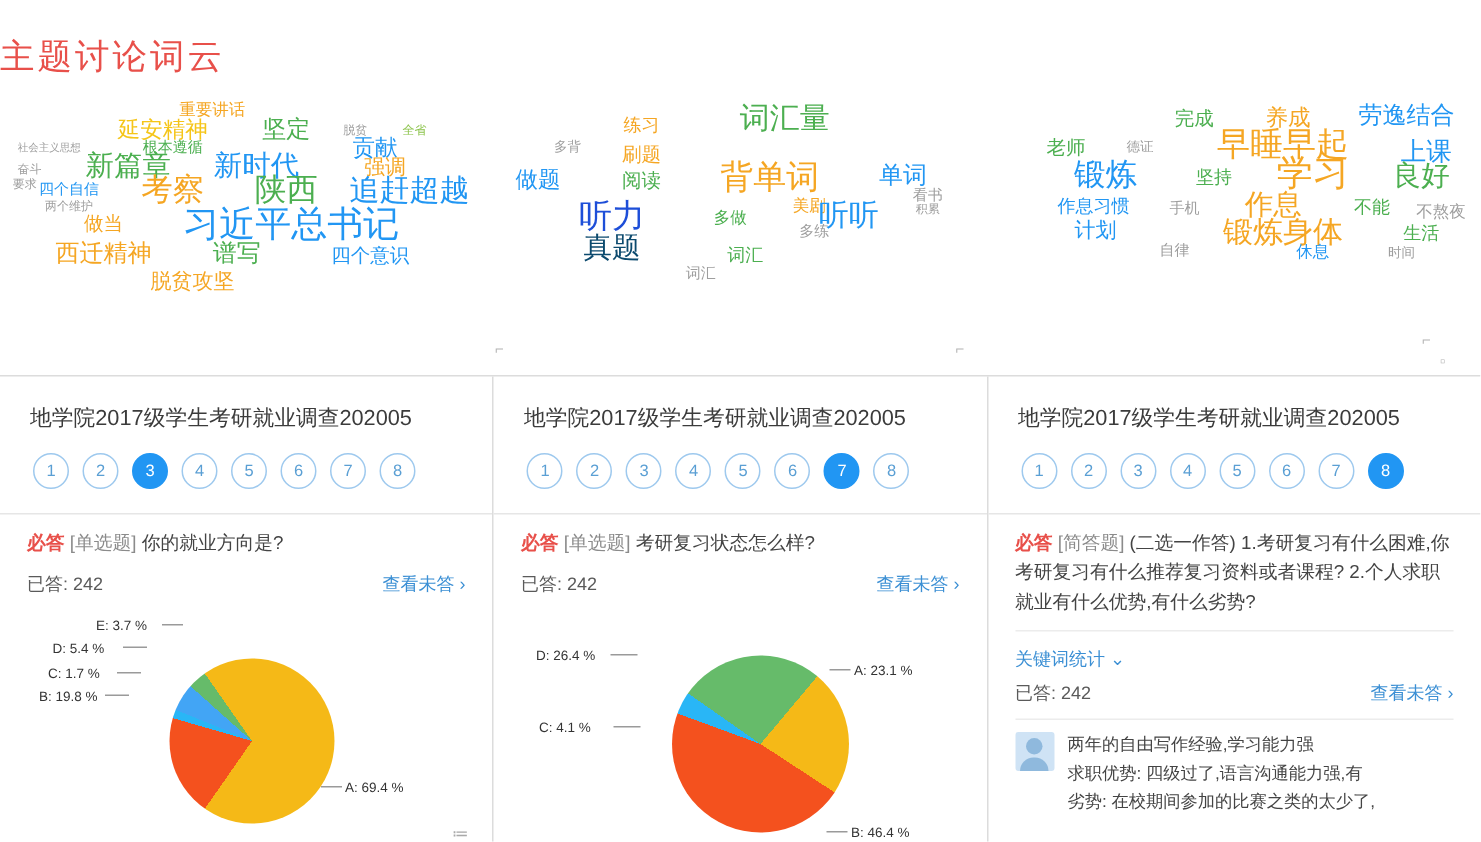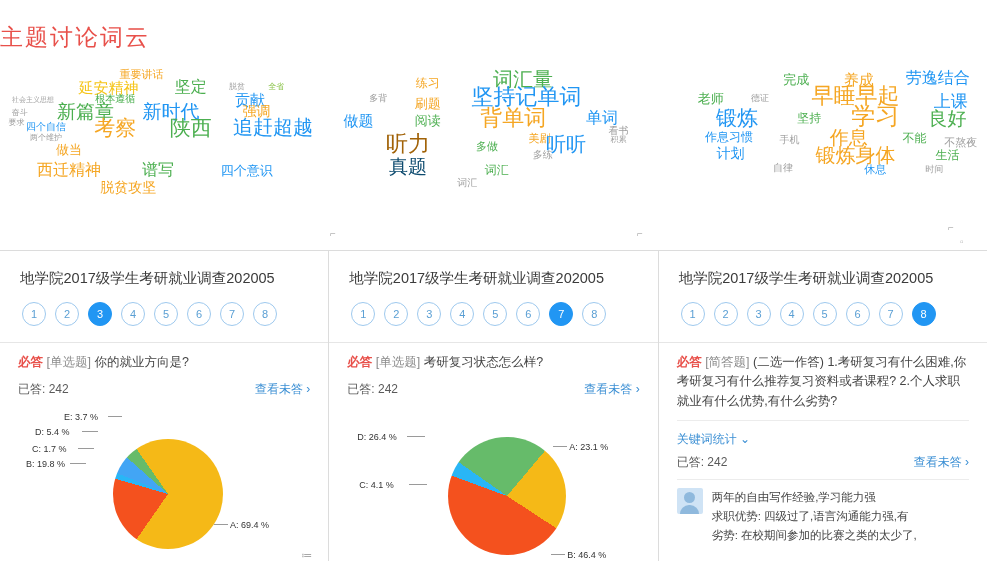--- a/index.html
+++ b/index.html
@@ -99,39 +99,39 @@
       <div class="w" style="left: 26%; top: 46px; font-size: 19px; color: rgb(76, 175, 80);">新篇章</div>
       <div class="w" style="left: 52%; top: 46px; font-size: 19px; color: rgb(33, 150, 243);">新时代</div>
       <div class="w" style="left: 78%; top: 46px; font-size: 14px; color: rgb(245, 166, 35);">强调</div>
       <div class="w" style="left: 5%; top: 58px; font-size: 8px; color: rgb(158, 158, 158);">要求</div>
       <div class="w" style="left: 14%; top: 62px; font-size: 10px; color: rgb(33, 150, 243);">四个自信</div>
       <div class="w" style="left: 35%; top: 62px; font-size: 21px; color: rgb(245, 166, 35);">考察</div>
       <div class="w" style="left: 58%; top: 62px; font-size: 21px; color: rgb(76, 175, 80);">陕西</div>
       <div class="w" style="left: 83%; top: 62px; font-size: 20px; color: rgb(33, 150, 243);">追赶超越</div>
       <div class="w" style="left: 14%; top: 73px; font-size: 8px; color: rgb(158, 158, 158);">两个维护</div>
       <div class="w" style="left: 21%; top: 84px; font-size: 13px; color: rgb(245, 166, 35);">做当</div>
+      <div class="w" style="left: 59%; top: 85px; font-size: 24px; color: rgb(33, 150, 243);">习近平总书记</div>
       <div class="w" style="left: 21%; top: 105px; font-size: 16px; color: rgb(245, 166, 35);">西迁精神</div>
       <div class="w" style="left: 48%; top: 105px; font-size: 16px; color: rgb(76, 175, 80);">谱写</div>
       <div class="w" style="left: 75%; top: 105px; font-size: 13px; color: rgb(33, 150, 243);">四个意识</div>
       <div class="w" style="left: 39%; top: 122px; font-size: 14px; color: rgb(245, 166, 35);">脱贫攻坚</div>
     </div>
   <div class="cloud" id="cloud1">
       <div class="w" style="left: 30%; top: 18px; font-size: 12px; color: rgb(245, 166, 35);">练习</div>
       <div class="w" style="left: 59%; top: 14px; font-size: 20px; color: rgb(76, 175, 80);">词汇量</div>
       <div class="w" style="left: 15%; top: 33px; font-size: 9px; color: rgb(158, 158, 158);">多背</div>
-      <div class="w" style="left: 60%; top: 32px; font-size: 22px; color: rgb(33, 150, 243);">坚持记单词</div>
       <div class="w" style="left: 30%; top: 38px; font-size: 13px; color: rgb(245, 166, 35);">刷题</div>
       <div class="w" style="left: 30%; top: 55px; font-size: 13px; color: rgb(76, 175, 80);">阅读</div>
       <div class="w" style="left: 56%; top: 53px; font-size: 22px; color: rgb(245, 166, 35);">背单词</div>
       <div class="w" style="left: 83%; top: 53px; font-size: 16px; color: rgb(33, 150, 243);">单词</div>
       <div class="w" style="left: 9%; top: 55px; font-size: 15px; color: rgb(33, 150, 243);">做题</div>
       <div class="w" style="left: 88%; top: 66px; font-size: 10px; color: rgb(158, 158, 158);">看书</div>
       <div class="w" style="left: 64%; top: 73px; font-size: 11px; color: rgb(245, 166, 35);">美剧</div>
       <div class="w" style="left: 88%; top: 75px; font-size: 8px; color: rgb(158, 158, 158);">积累</div>
-      <div class="w" style="left: 24%; top: 79px; font-size: 22px; color: #a16207;">听力</div>
+      <div class="w" style="left: 24%; top: 79px; font-size: 22px; color: #1d4ed8;">听力</div>
       <div class="w" style="left: 48%; top: 81px; font-size: 11px; color: rgb(76, 175, 80);">多做</div>
       <div class="w" style="left: 72%; top: 79px; font-size: 20px; color: rgb(33, 150, 243);">听听</div>
       <div class="w" style="left: 65%; top: 90px; font-size: 10px; color: rgb(158, 158, 158);">多练</div>
       <div class="w" style="left: 24%; top: 101px; font-size: 19px; color: #0c4a6e;">真题</div>
       <div class="w" style="left: 51%; top: 105px; font-size: 12px; color: rgb(76, 175, 80);">词汇</div>
       <div class="w" style="left: 42%; top: 118px; font-size: 10px; color: rgb(158, 158, 158);">词汇</div>
     </div>
   <div class="cloud" id="cloud2">
       <div class="w" style="left: 42%; top: 14px; font-size: 13px; color: rgb(76, 175, 80);">完成</div>
       <div class="w" style="left: 61%; top: 14px; font-size: 15px; color: rgb(245, 166, 35);">养成</div>

